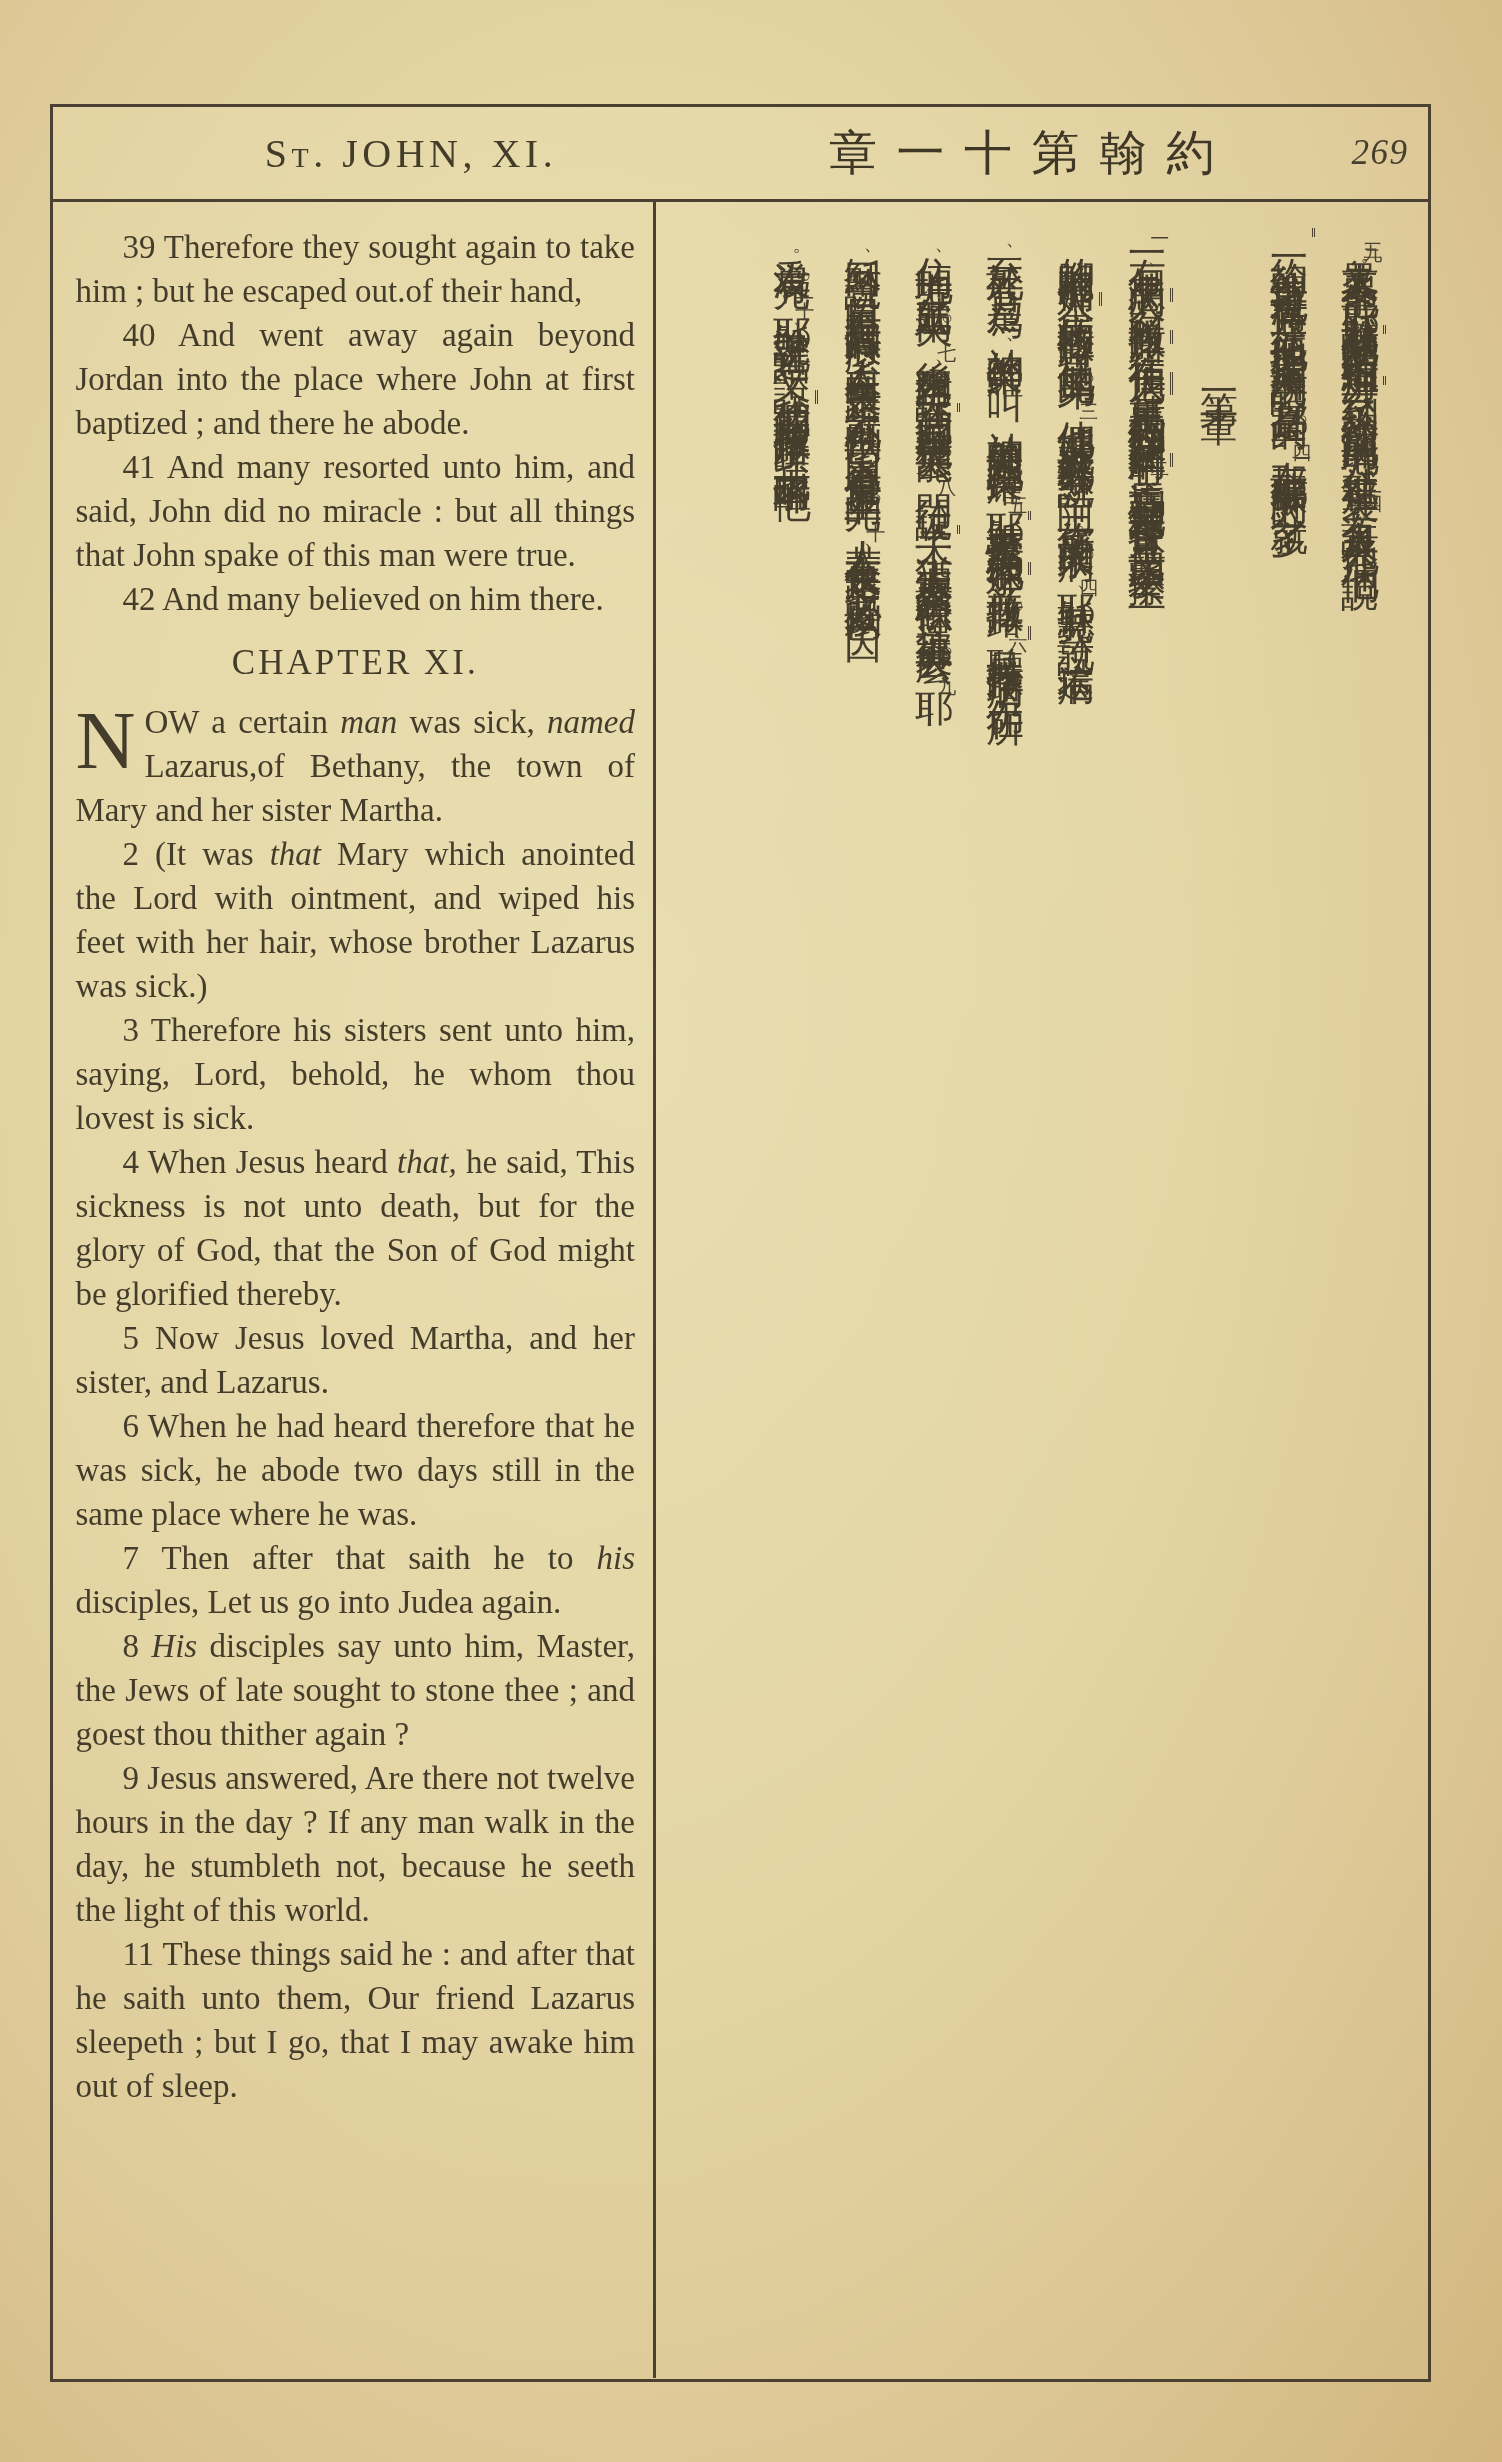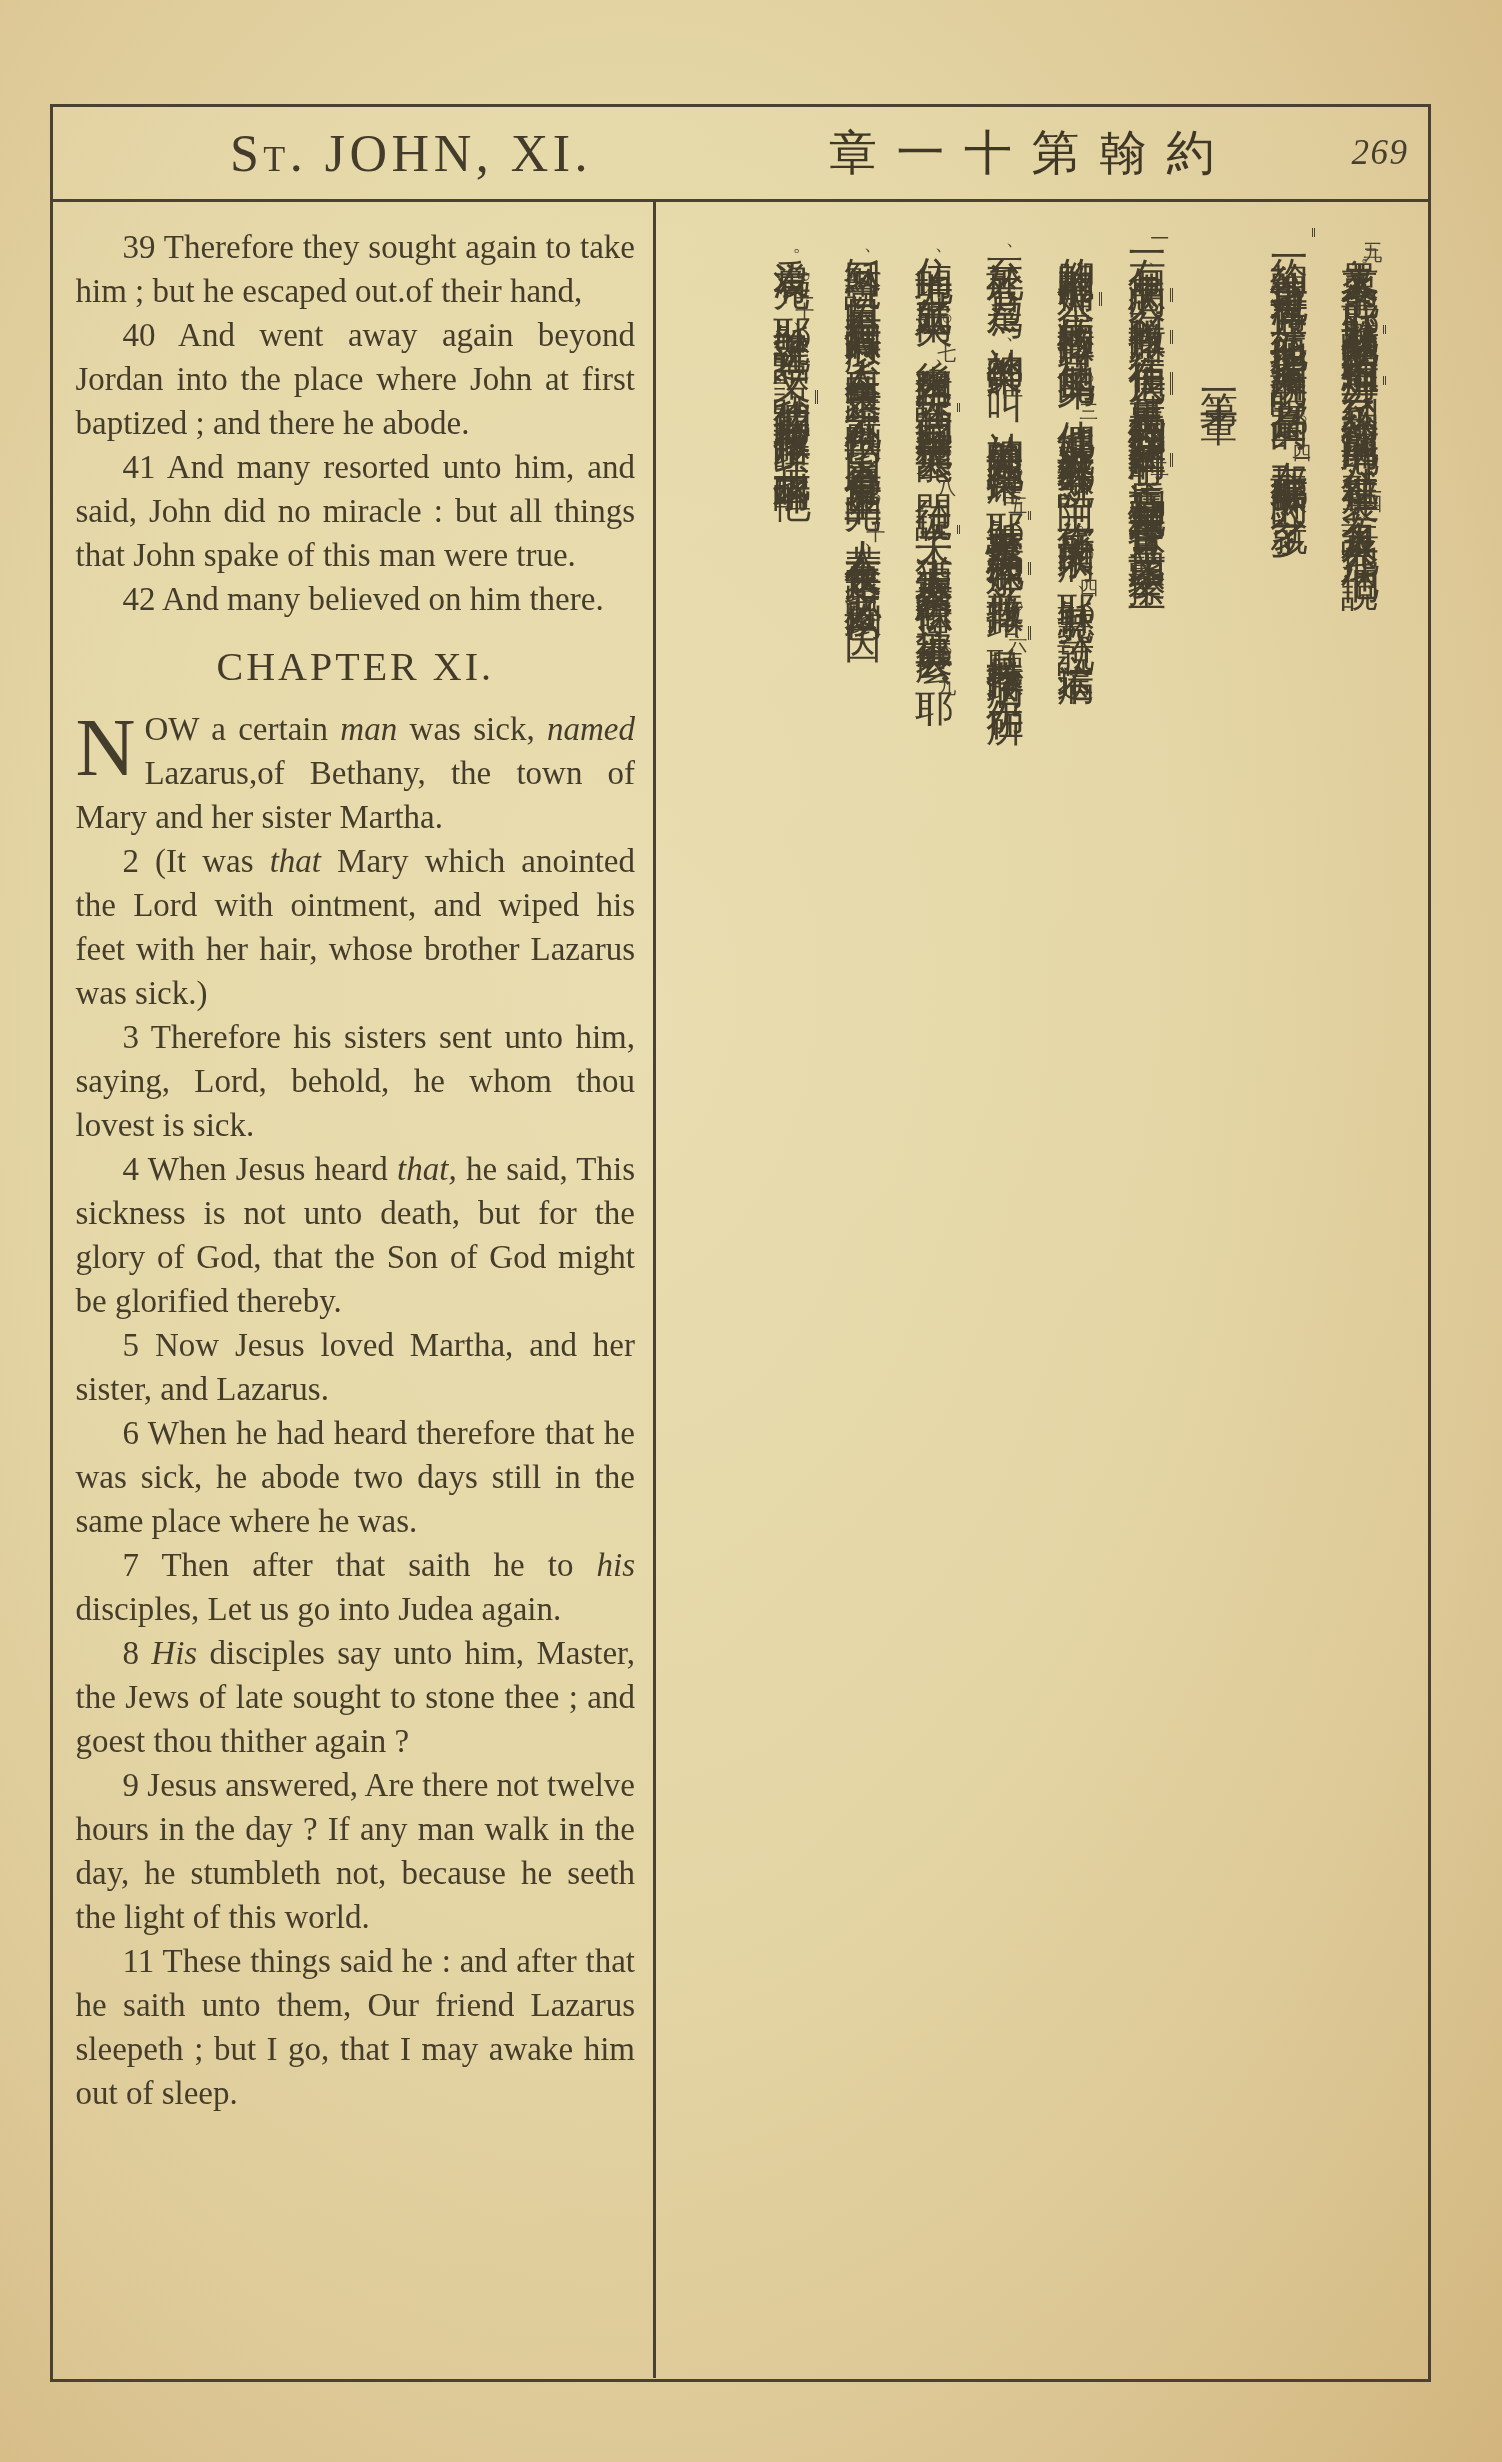--- a/index.html
+++ b/index.html
@@ -8,29 +8,29 @@
     background:radial-gradient(ellipse at 42% 42%, #e9deb2 0%, #e4d6a5 45%, #ddc997 70%, #d2b57e 100%);
     font-family:"Liberation Serif", serif;color:#473f2d;
   }
   .frame{
     position:absolute;left:50px;top:104px;width:1375px;height:2272px;
     border:3px solid #4a4132;border-top-width:3.8px;
     background:linear-gradient(135deg, rgba(240,232,190,.25), rgba(215,195,140,.18));
   }
   .header-band{height:92px;border-bottom:3px solid #4a4132;display:flex;align-items:stretch;}
   .header-left{width:688px;display:flex;justify-content:center;align-items:center;}
-  .title-en{font-size:52px;letter-spacing:4.5px;font-variant:small-caps;color:#443c2a;margin-left:28px;}
+  .title-en{font-size:40px;letter-spacing:4.5px;font-variant:small-caps;color:#443c2a;margin-left:28px;}
   .header-right{flex:1;position:relative;display:flex;justify-content:center;align-items:center;}
   .title-cn{font-size:48px;letter-spacing:19.5px;transform:translateX(-53px);color:#3f3826;}
   .page-num{position:absolute;right:19.5px;top:50%;transform:translateY(-50%);font-size:35px;letter-spacing:1.5px;font-style:italic;}
   .content{display:flex;height:2176px;}
   .english-pane{width:600px;box-sizing:border-box;padding:22.5px 18px 0 22.5px;}
   .english-pane p{margin:0;text-indent:47px;text-align:justify;font-size:33px;line-height:44px;color:#453d2b;}
   .english-pane p.no-indent{text-indent:0;}
-  .chapter-heading{font-size:40px;letter-spacing:3px;text-align:center;margin:22.5px 0 16.5px 0;font-weight:normal;color:#443c2a;}
+  .chapter-heading{font-size:35px;letter-spacing:3px;text-align:center;margin:22.5px 0 16.5px 0;font-weight:normal;color:#443c2a;}
   .dropcap{float:left;font-size:83px;line-height:68px;padding:6px 9px 0 0;color:#453d2b;}
   .it{font-style:italic;}
   .chinese-pane{
     flex:1;border-left:3px solid #4a4132;box-sizing:border-box;
     padding:25.5px 32px 15px 10.5px;display:flex;flex-direction:row-reverse;justify-content:flex-start;
   }
   .cn-col{
     writing-mode:vertical-rl;width:71px;height:2126px;overflow:hidden;
     font-size:38px;line-height:71px;letter-spacing:4.5px;color:#463e2c;
   }

